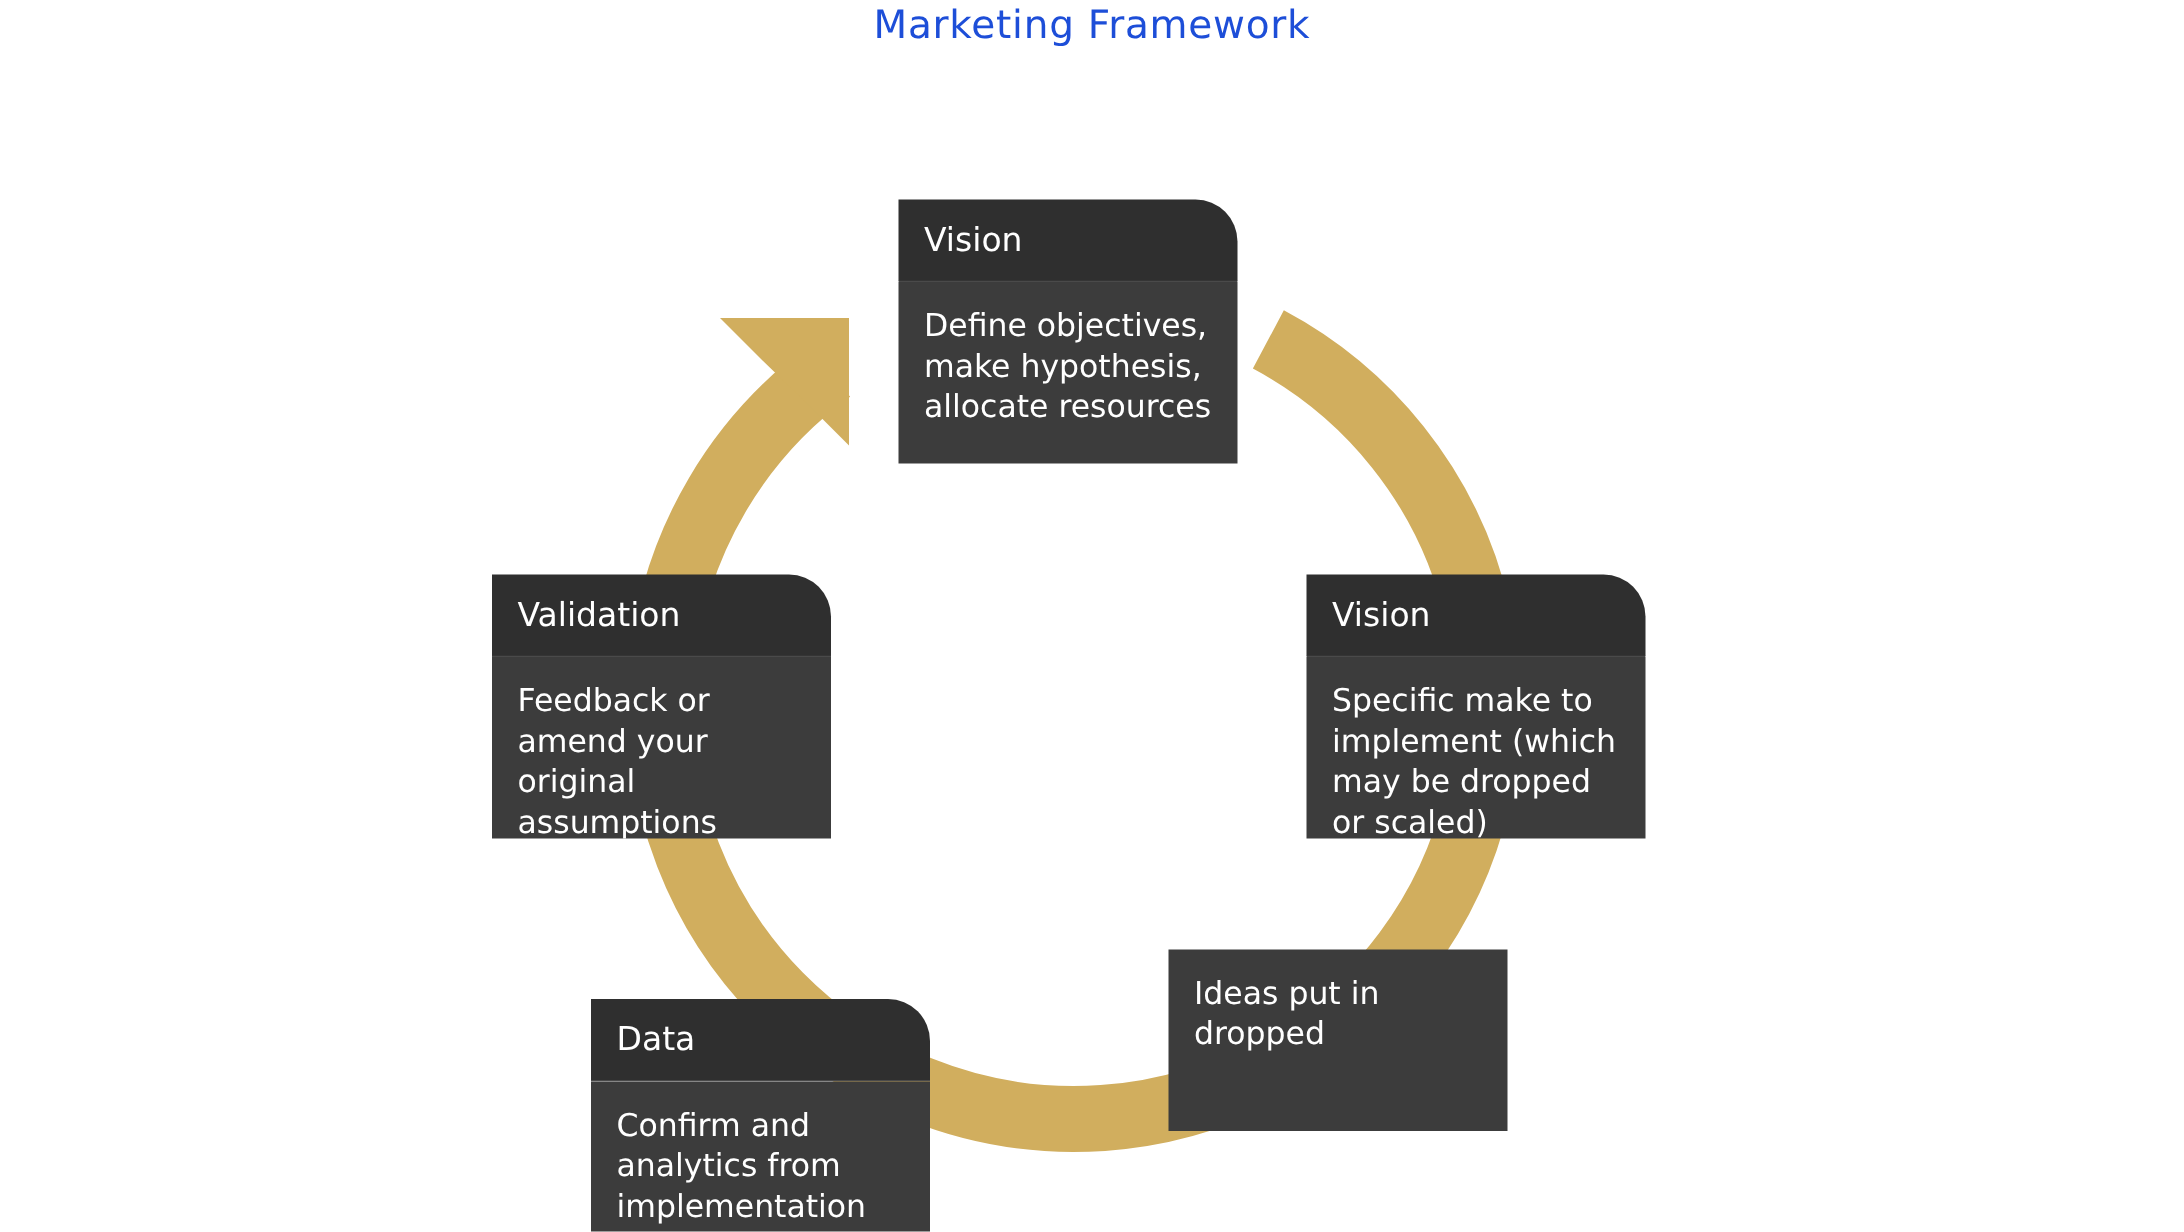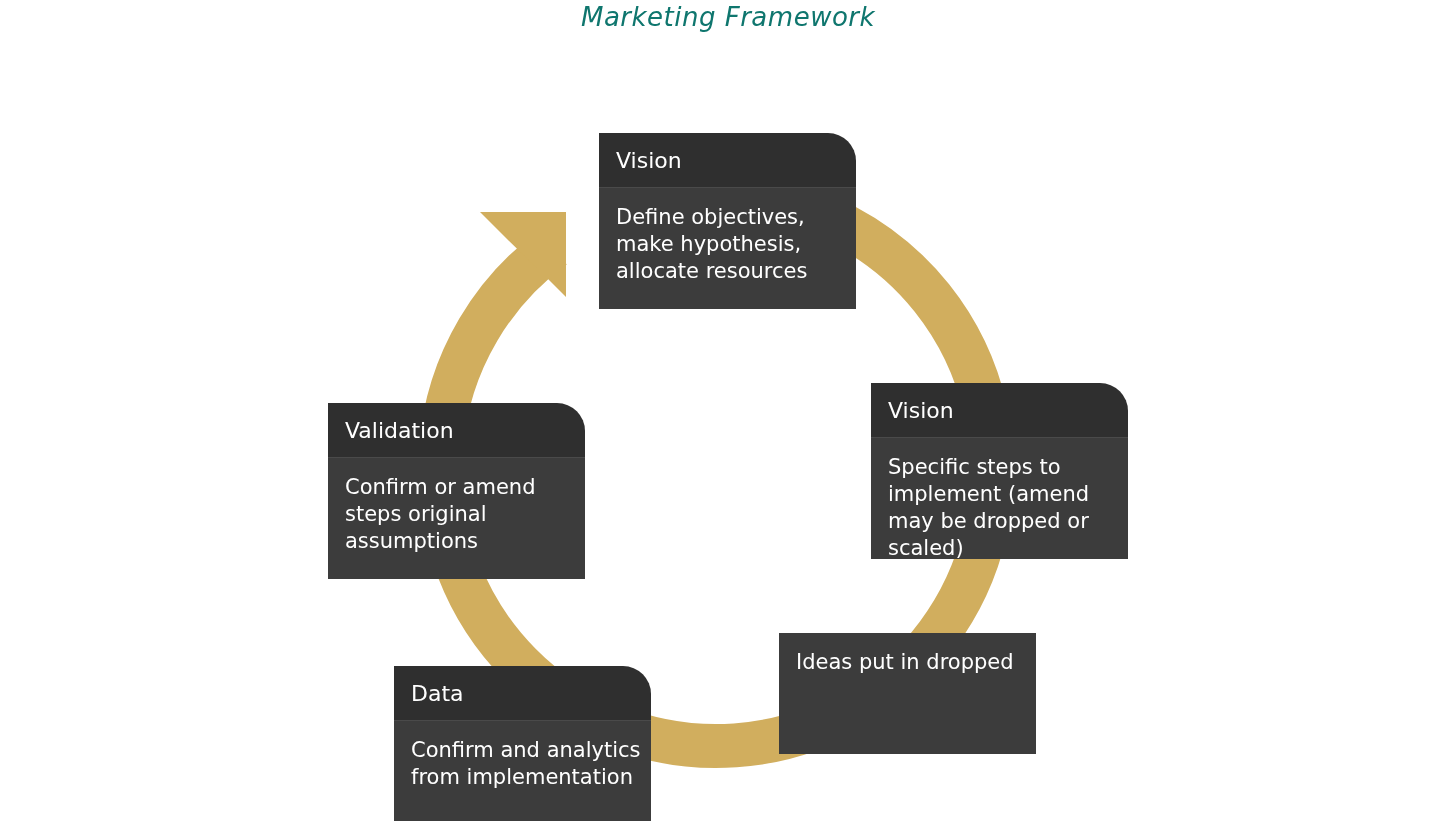--- a/index.html
+++ b/index.html
@@ -1,54 +1,54 @@
 <!DOCTYPE html>
 <html><head>
 <meta charset="utf-8">
 <style>
   html, body { margin: 0; padding: 0; background: #ffffff; }
   body { width: 1456px; height: 821px; position: relative; overflow: hidden;
          font-family: "DejaVu Sans", sans-serif; }
   .title { position: absolute; left: 0; width: 1456px; top: 2px; text-align: center;
-           color: #0f766e; font-size: 26px; letter-spacing: 0.5px; font-style: italic; }
+           color: #1d4ed8; font-size: 26px; letter-spacing: 0.5px; }
   svg.ring { position: absolute; left: 0; top: 0; }
-  .card { position: absolute; width: 257px; height: 177px; }
+  .card { position: absolute; width: 226px; height: 177px; }
   .card-head { height: 55px; background: #2F2F2F; border-top-right-radius: 28px;
                color: #ffffff; font-size: 22px; line-height: 55px; padding-left: 17px;
                box-sizing: border-box; border-bottom: 1px solid #4a4a4a; }
   .card-body { height: 121px; background: #3C3C3C; color: #ffffff; font-size: 21px;
                line-height: 27px; padding: 16px 10px 0 17px; box-sizing: border-box;
                overflow: hidden; }
   #card-vision { left: 599px; top: 133px; }
   #card-ideas { left: 871px; top: 383px; }
   #card-implementation { left: 779px; top: 633px; }
   #card-data { left: 394px; top: 666px; }
-  #card-validation { left: 328px; top: 383px; margin-top: 20px; }
+  #card-validation { left: 328px; top: 383px; }
 </style>
 </head>
 <body>
 
 <div class="title">Marketing Framework</div>
 
 <svg class="ring" width="1456" height="821">
   <path id="ring-arc" fill="none" stroke="#D1AE5E" stroke-width="44" d="M 845.5741513289058 226.30646437093617 A 276 276 0 1 1 553.7712703672775 246.7113095525145"></path>
   <polygon id="arrow-head" fill="#D1AE5E" points="480,212 566,212 566,297 537,268 508,240"></polygon>
 </svg>
 
 <div class="card" id="card-vision">
   <div class="card-head">Vision</div>
   <div class="card-body">Define objectives, make hypothesis, allocate resources</div>
 </div>
 <div class="card" id="card-ideas">
   <div class="card-head">Vision</div>
-  <div class="card-body">Specific steps to implement (amend may be dropped or scaled)</div>
+  <div class="card-body">Specific make to implement (which may be dropped or scaled)</div>
 </div>
 <div class="card" id="card-implementation">
   <div class="card-body">Ideas put in dropped</div>
 </div>
 <div class="card" id="card-data">
   <div class="card-head">Data</div>
   <div class="card-body">Confirm and analytics from implementation</div>
 </div>
 <div class="card" id="card-validation">
   <div class="card-head">Validation</div>
-  <div class="card-body">Confirm or amend steps original assumptions</div>
+  <div class="card-body">Feedback or amend your original assumptions</div>
 </div>
 
 </body></html>

